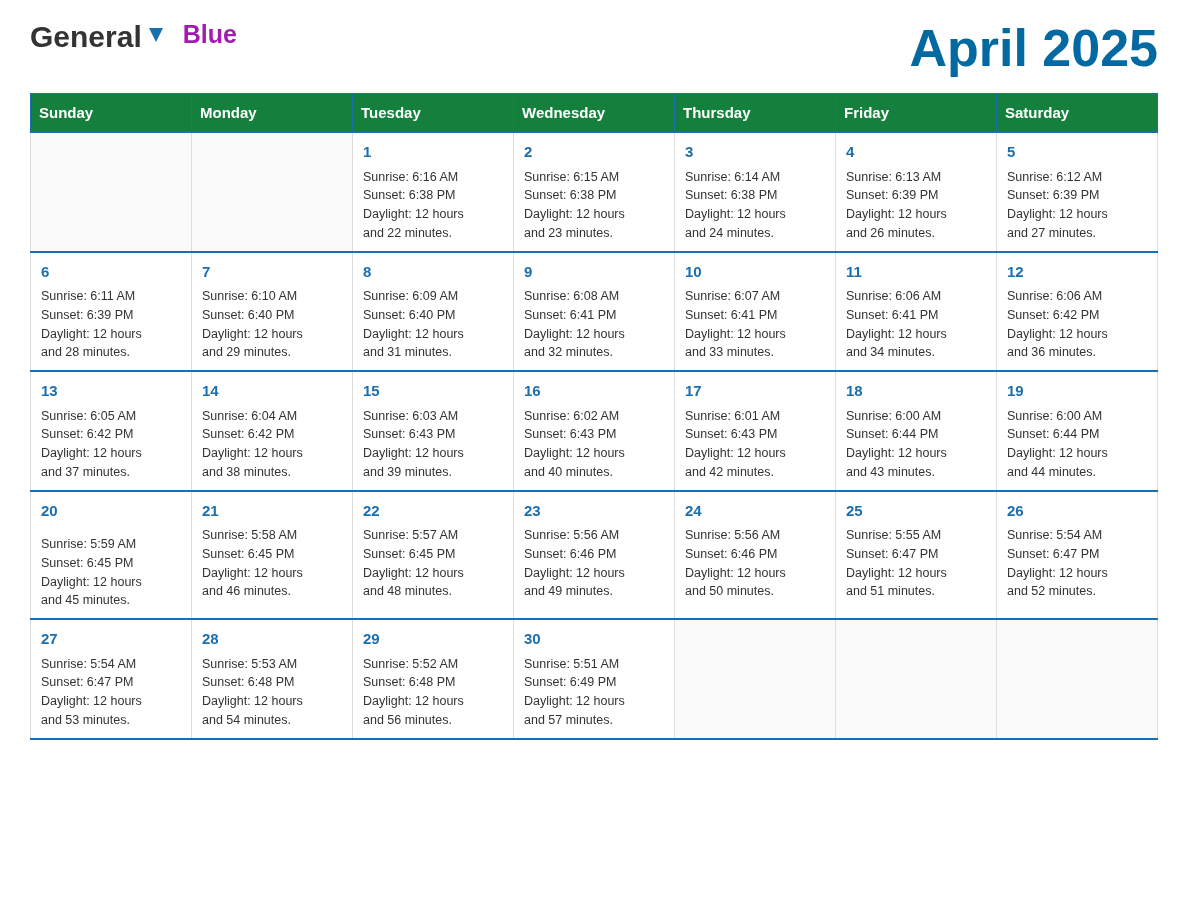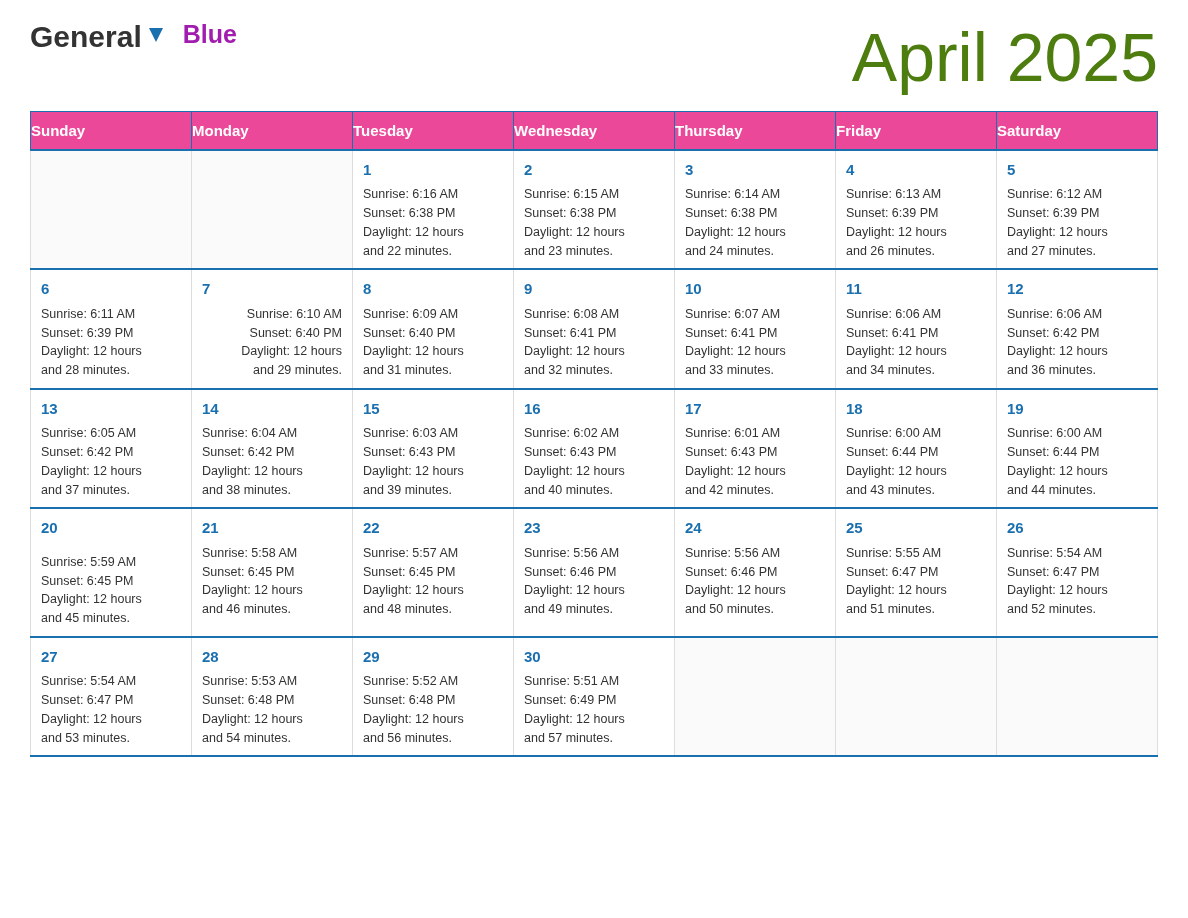--- a/index.html
+++ b/index.html
@@ -18,39 +18,39 @@
       margin-bottom: 16px;
     }
     .logo {
       display: flex;
       align-items: flex-start;
     }
     .title-section {
       text-align: right;
     }
     .month-title {
-      font-size: 68px;
-      font-weight: normal;
-      color: #4d7c0f;
+      font-size: 52px;
+      font-weight: bold;
+      color: #0369a1;
       line-height: 1.1;
     }
     .location-title {
       font-size: 22px;
       color: #555;
       margin-top: 4px;
     }
     .calendar {
       width: 100%;
       border-collapse: collapse;
       border: 1px solid #ccc;
     }
     .calendar th {
-      background-color: #ec4899;
+      background-color: #15803d;
       color: #fff;
-      padding: 10px 0;
+      padding: 10px 8px;
       font-size: 15px;
       font-weight: bold;
       text-align: left;
       border: 1px solid #1a6faf;
     }
     .calendar td {
       vertical-align: top;
       padding: 8px 10px;
       border: 1px solid #ddd;
       width: calc(100% / 7);
@@ -171,21 +171,21 @@
       <tr>
         <td>
           <span class="day-number">6</span>
           <div class="day-info" style="white-space: pre-line;">Sunrise: 6:11 AM
 Sunset: 6:39 PM
 Daylight: 12 hours
 and 28 minutes.</div>
         </td>
         <td>
           <span class="day-number">7</span>
-          <div class="day-info" style="white-space: pre-line; text-align: right;">Sunrise: 6:10 AM
+          <div class="day-info" style="white-space: pre-line;">Sunrise: 6:10 AM
 Sunset: 6:40 PM
 Daylight: 12 hours
 and 29 minutes.</div>
         </td>
         <td>
           <span class="day-number">8</span>
           <div class="day-info" style="white-space: pre-line;">Sunrise: 6:09 AM
 Sunset: 6:40 PM
 Daylight: 12 hours
 and 31 minutes.</div>

